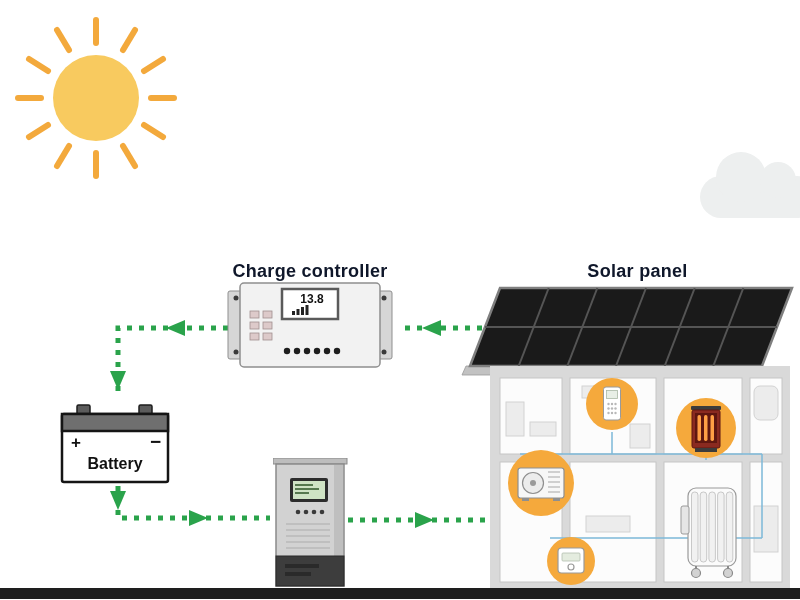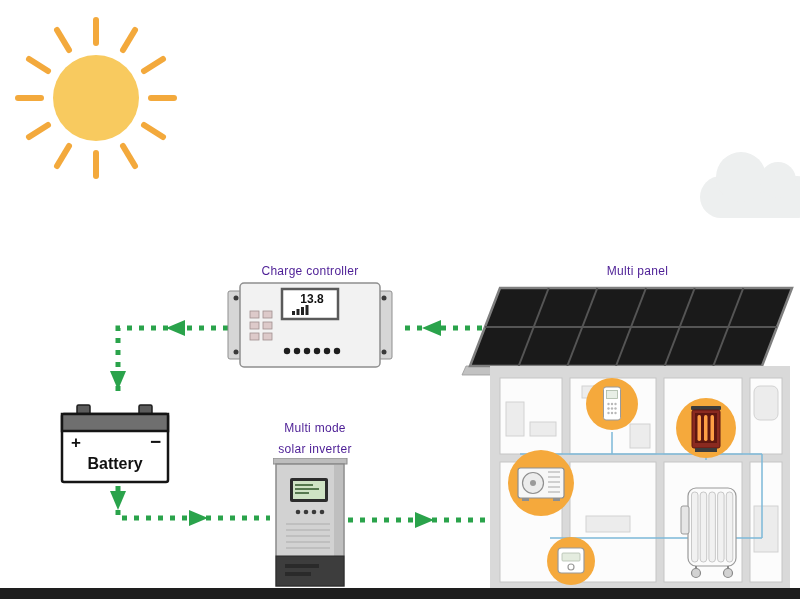--- a/index.html
+++ b/index.html
@@ -3,21 +3,21 @@
 <meta charset="utf-8">
 <style>
   * { margin:0; padding:0; box-sizing:border-box; }
   html, body { background:#ffffff; }
   .canvas {
     position:relative; width:800px; height:600px; background:#ffffff;
     overflow:hidden; font-family:"Liberation Sans", sans-serif;
   }
   .abs { position:absolute; }
   .diagram-label {
-    position:absolute; font-weight:400; font-size:12px; color:#4c1d95;
+    position:absolute; font-weight:700; font-size:18px; color:#0f172a;
     text-align:center; letter-spacing:0.3px; line-height:21px;
   }
   .sun-body { fill: var(--c-sun_body, #f8ca5f); }
   .sun-ray  { stroke: var(--c-sun_rays, #f3a93c); stroke-width:6; stroke-linecap:round; }
   .cloud {
     position:absolute; left:700px; top:176px; width:118px; height:42px;
     background:#edefef; border-radius:22px;
   }
   .cloud::before { content:""; position:absolute; left:16px; top:-24px;
     width:50px; height:50px; background:#edefef; border-radius:50%; }
@@ -54,25 +54,21 @@
         <line x1="115" y1="42" x2="127" y2="22"></line>
         <line x1="136" y1="63" x2="155" y2="51"></line>
       </g>
       <circle class="sun-body" cx="88" cy="90" r="43"></circle>
     </svg>
   </div>
 
   <div class="cloud"></div>
 
   <div class="diagram-label" style="left:195px; top:261px; width:230px;">Charge controller</div>
-  <div class="diagram-label" style="left:555px; top:261px; width:165px;">Multi panel</div>
-  <div class="diagram-label" style="left:230px; top:418px; width:170px;">
-    <div>Multi mode</div>
-    <div>solar inverter</div>
-  </div>
+  <div class="diagram-label" style="left:555px; top:261px; width:165px;">Solar panel</div>
 
   <svg class="abs" style="left:0; top:0; pointer-events:none;" width="800" height="600" viewBox="0 0 800 600">
     <g>
       <path class="arrow-line" d="M482 328 H 398"></path>
       <polygon class="arrow-head" points="441,320 441,336 422,328"></polygon>
     </g>
     <g>
       <path class="arrow-line" d="M228 328 H 118 V 396"></path>
       <polygon class="arrow-head" points="185,320 185,336 166,328"></polygon>
       <polygon class="arrow-head" points="110,371 126,371 118,390"></polygon>

